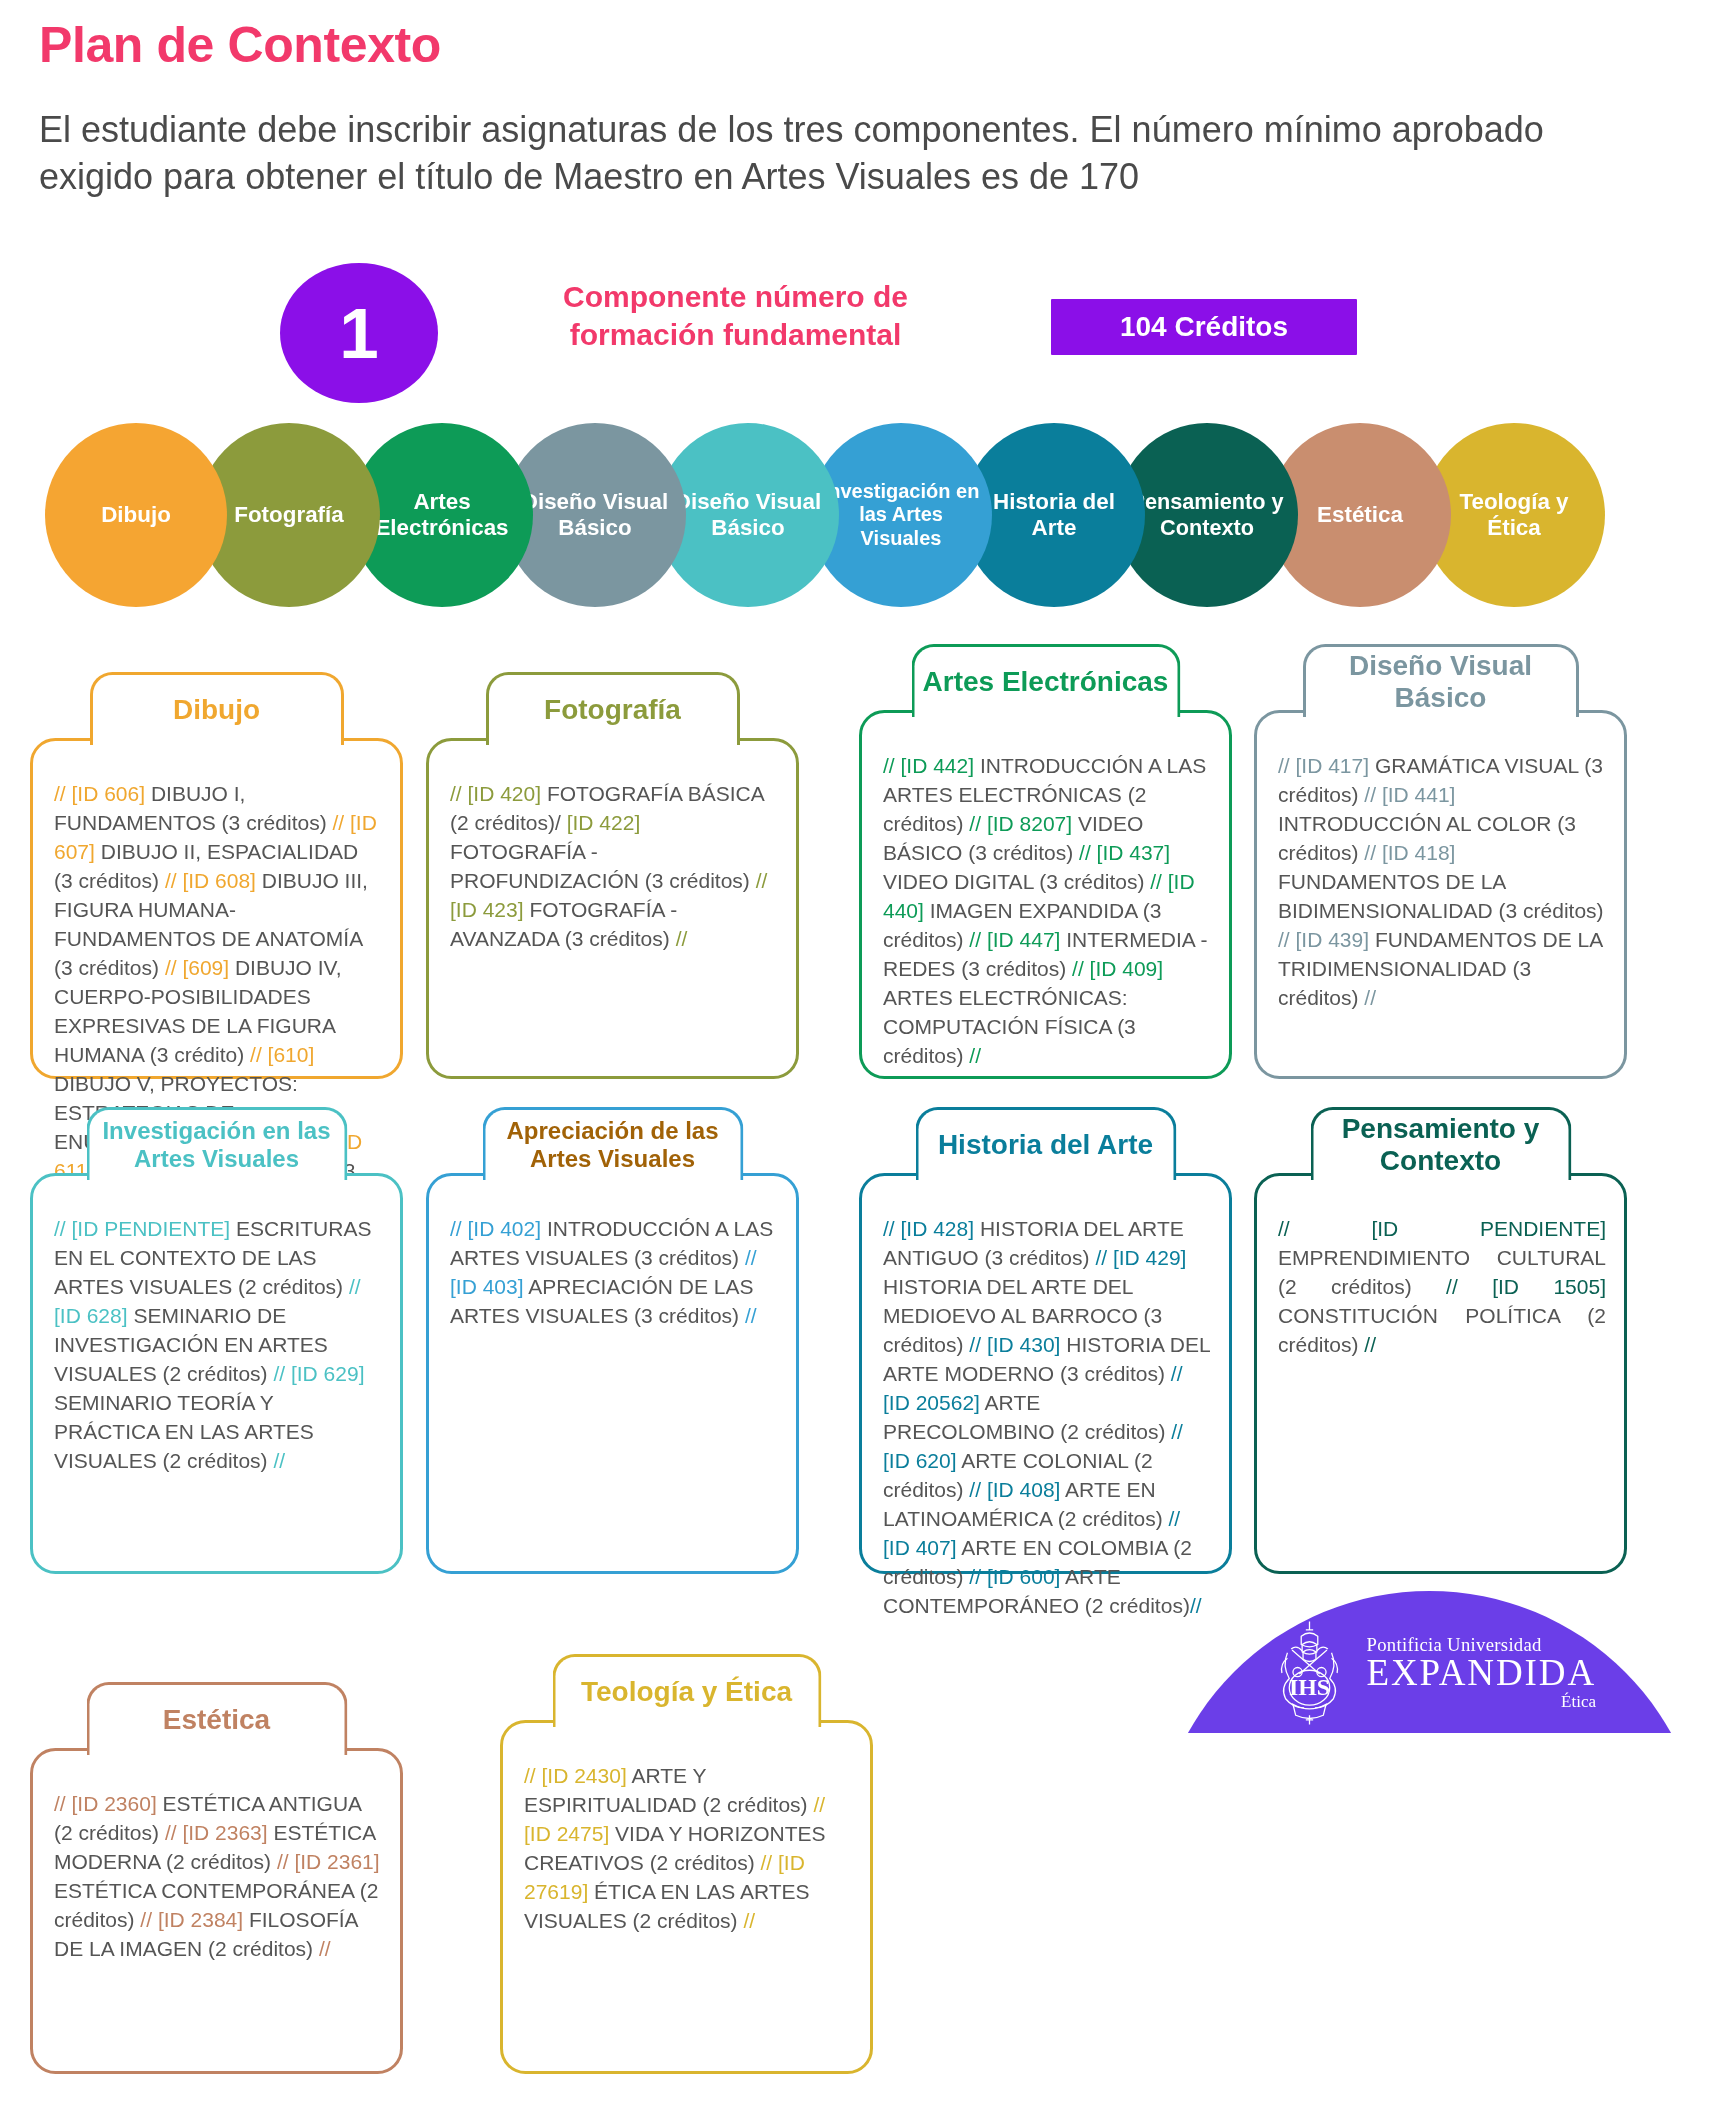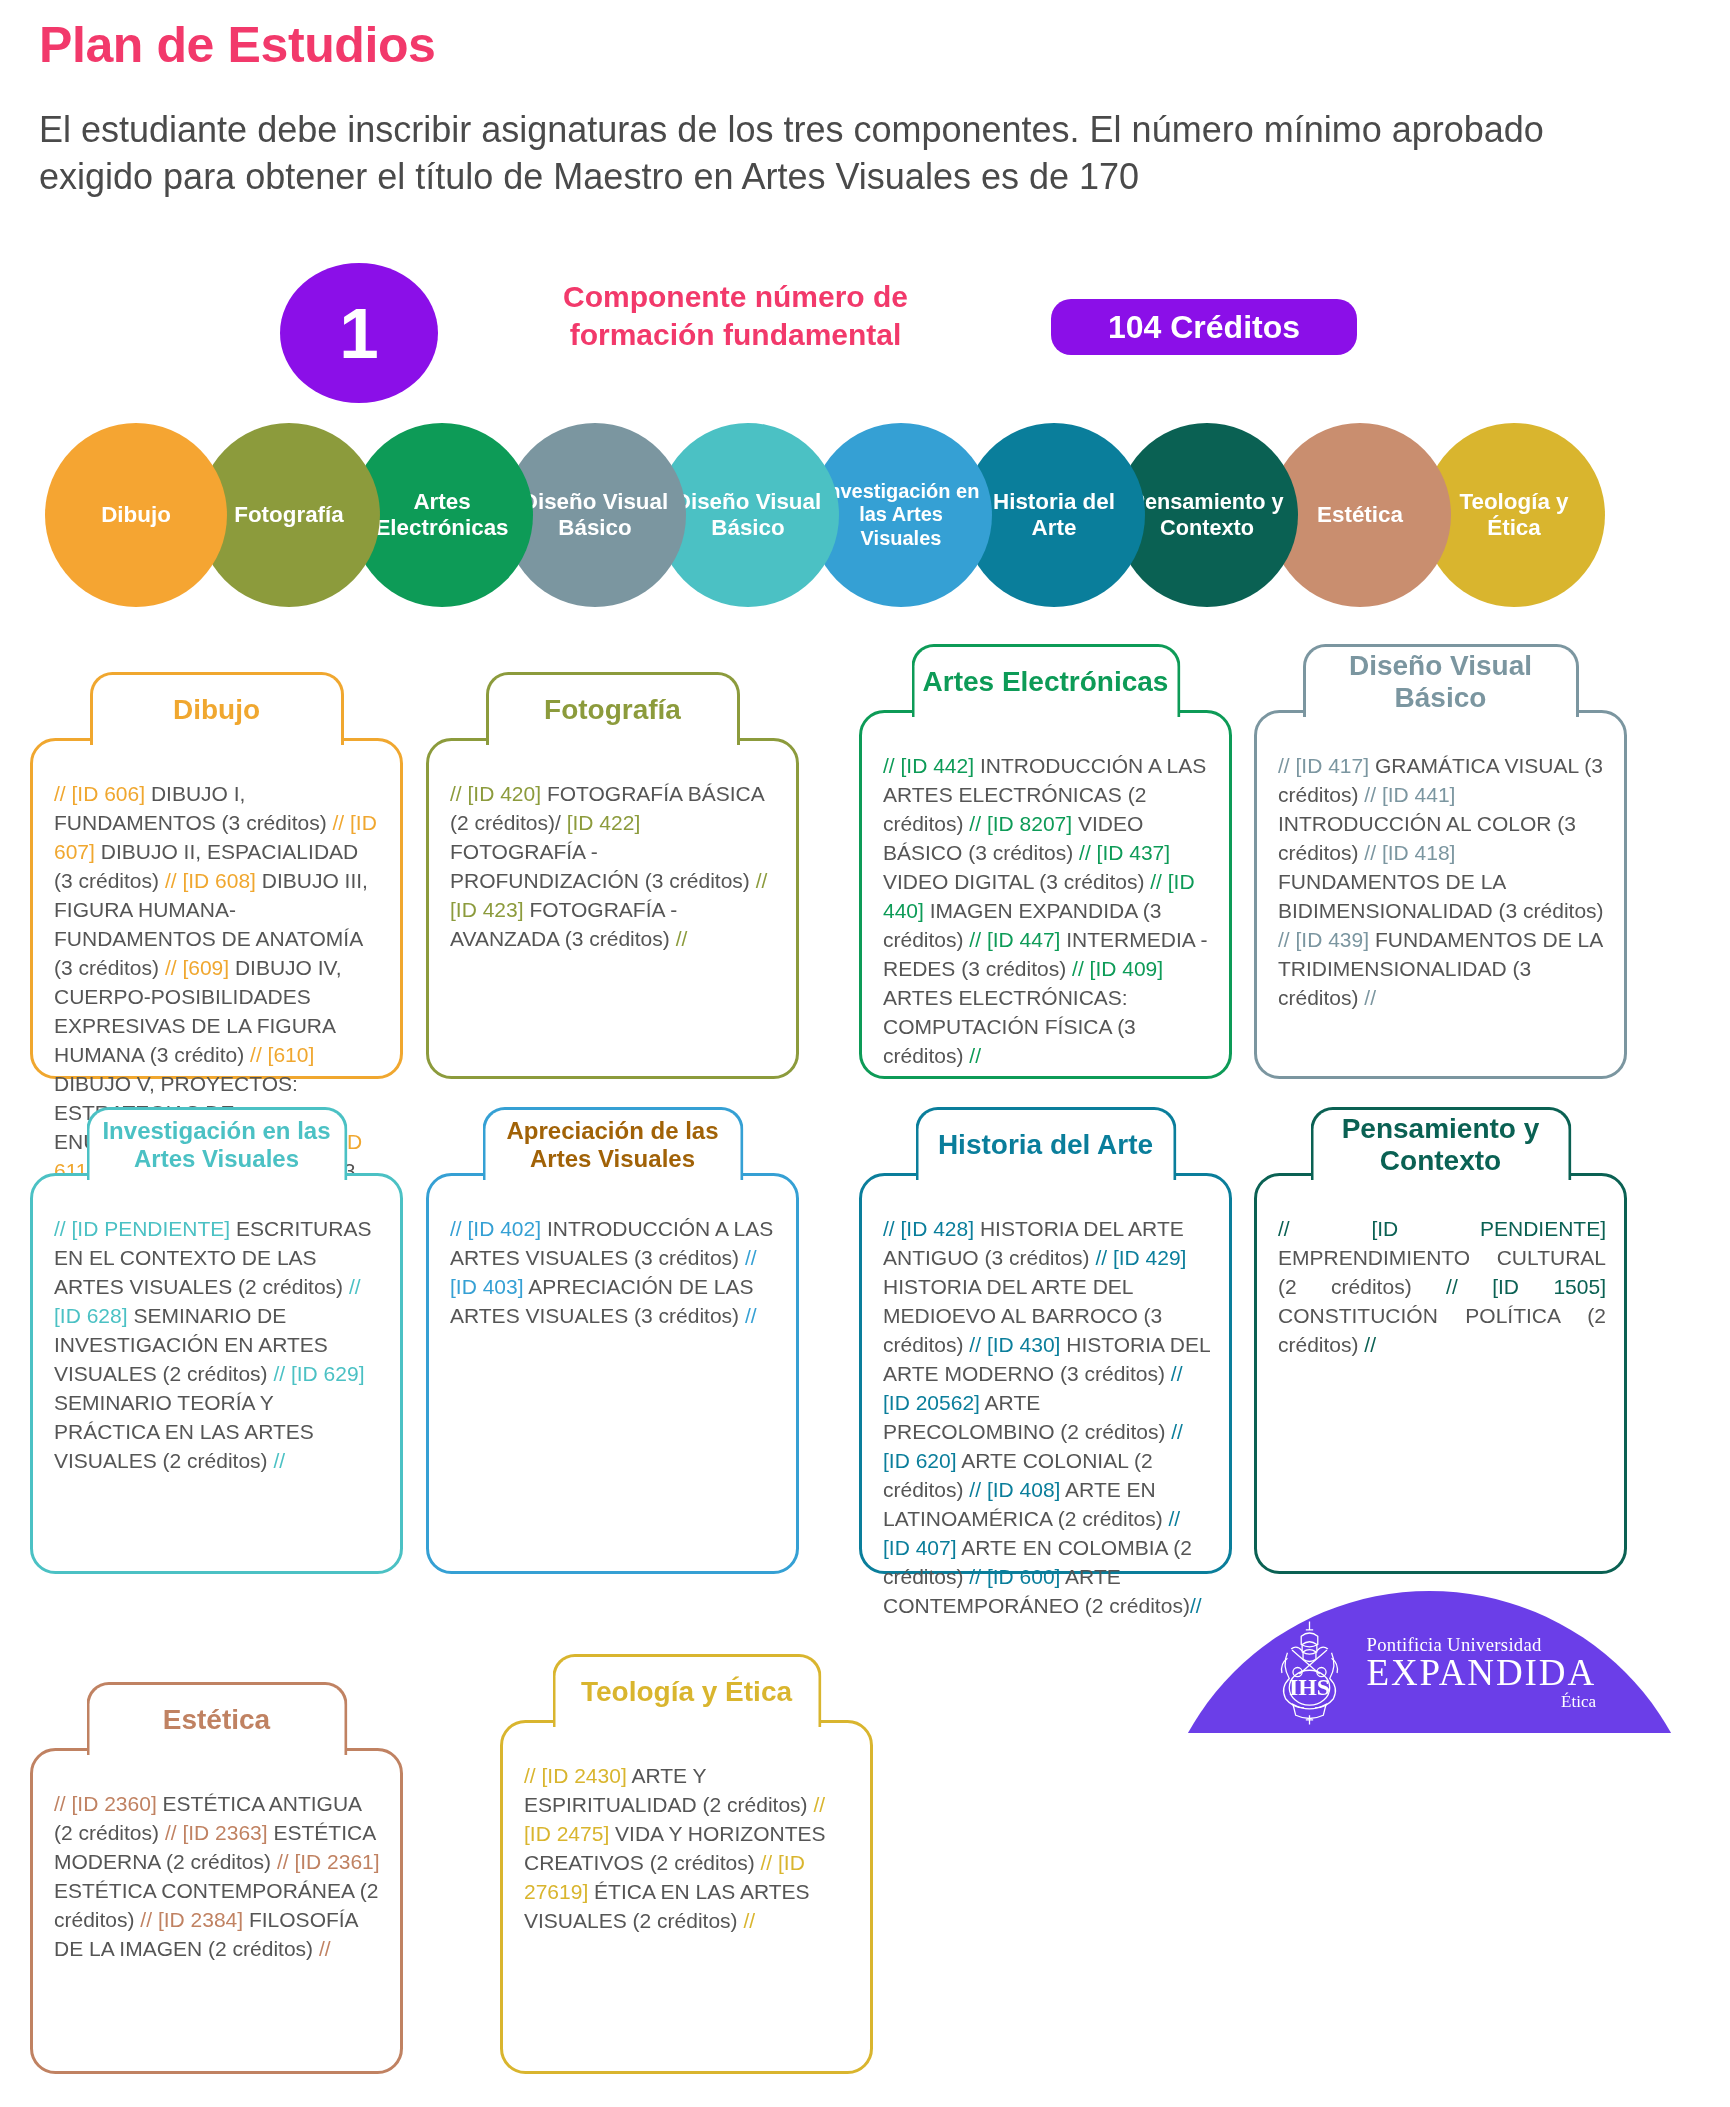--- a/index.html
+++ b/index.html
@@ -30,24 +30,24 @@
     display: flex; align-items: center; justify-content: center;
     color: #ffffff; font-size: 71px; font-weight: bold;
   }
   .component-label {
     position: absolute; left: 515px; top: 278px; width: 441px;
     text-align: center; font-size: 30px; font-weight: bold;
     line-height: 1.25; color: #F2396B;
   }
   .credits-pill {
     position: absolute; left: 1051px; top: 299px;
-    width: 306px; height: 56px; border-radius: 20px;
+    width: 306px; height: 56px; border-radius: 1px;
     background: #8B0FE8;
     display: flex; align-items: center; justify-content: center;
-    color: #ffffff; font-size: 32px; font-weight: bold;
+    color: #ffffff; font-size: 28px; font-weight: bold;
   }
 
   
   .circles { position: absolute; left: 0px; top: 423px; width: 1730px; height: 184px; }
   .circle {
     position: absolute; top: 0; width: 182px; height: 184px;
     border-radius: 50%;
     display: flex; align-items: center; justify-content: center;
     text-align: center; color: #ffffff; font-weight: bold;
     line-height: 1.18; padding: 0 10.5px;
@@ -95,21 +95,21 @@
   .jav-text { color: #ffffff; font-family: "Liberation Serif", serif; line-height: 1.05; }
   .jav-l1 { font-size: 18.7px; letter-spacing: 0.3px; }
   .jav-l2 { font-size: 37px; letter-spacing: 1.9px; }
   .jav-l3 { font-size: 17px; text-align: right; }
 </style>
 </head>
 <body>
 
 <div id="root">
 
-  <div class="page-title">Plan de Estudios</div>
+  <div class="page-title">Plan de Contexto</div>
   <div class="page-subtitle">El estudiante debe inscribir asignaturas de los tres componentes. El número mínimo aprobado exigido para obtener el título de Maestro en Artes Visuales es de 170</div>
 
   <div class="badge-num">1</div>
   <div class="component-label">Componente número de formación fundamental</div>
   <div class="credits-pill">104 Créditos</div>
 
   <div class="circles" id="circles">
       <div class="circle" style="left: 45px; width: 182px; background: rgb(245, 165, 50); font-size: 22.4px; z-index: 20;">
         <span>Dibujo</span>
       </div>

